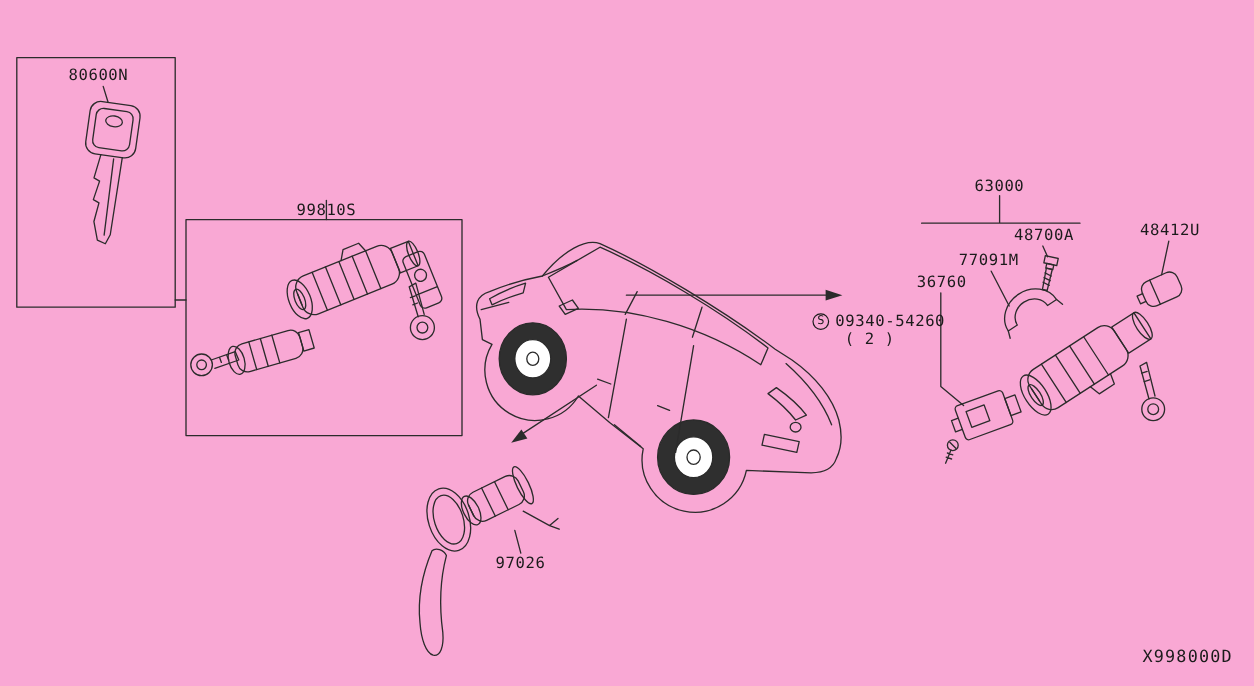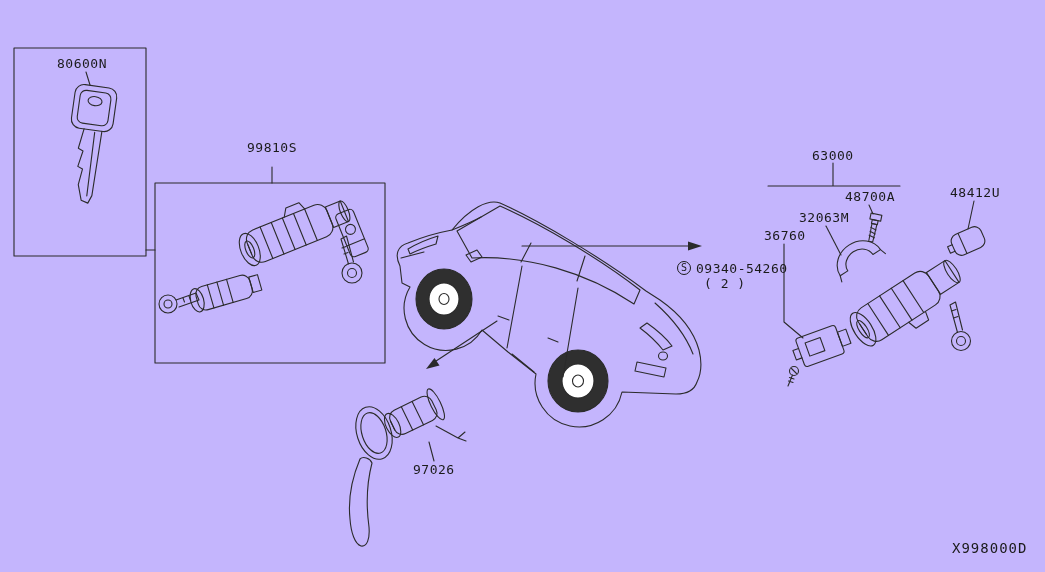--- a/index.html
+++ b/index.html
@@ -1,16 +1,16 @@
 <!DOCTYPE html>
 <html><head>
 <meta charset="utf-8">
 <style>
   html,body{margin:0;padding:0;background:#fff;}
-  .stage{position:relative;width:1045px;height:572px;background:#c4b5fd;overflow:hidden;
+  .stage{position:relative;width:1045px;height:572px;background:#f9a8d4;overflow:hidden;
          font-family:"DejaVu Sans Mono","Liberation Mono",monospace;}
   .stage svg{position:absolute;left:0;top:0;}
   .lbl{position:absolute;font-size:13px;color:#1b1b1b;white-space:nowrap;letter-spacing:.5px;}
   .code{font-size:14px;letter-spacing:1px;text-align:right;}
   .scircle{position:absolute;width:14px;height:14px;border:1.3px solid #1b1b1b;border-radius:50%;
            font-size:10px;line-height:12px;text-align:center;color:#1b1b1b;box-sizing:border-box;}
 </style>
 </head>
 <body>
 
@@ -164,24 +164,24 @@
       <g transform="rotate(-18 374 433)">
         <ellipse cx="374" cy="433" rx="17" ry="27"></ellipse>
         <ellipse cx="374" cy="433" rx="12" ry="21"></ellipse>
       </g>
       <path d="M 360 459 C 352 478 348 500 350 519 C 351 533 355 544 361 546 C 367 547 370 539 369 527
                C 366 505 367 482 372 463 C 370 458 363 456 360 459 Z"></path>
     </g>
   </svg>
 
   <span class="lbl" style="left:57px;top:56px">80600N</span>
-  <span class="lbl" style="left:247px;top:140px">99810S</span>
+  <span class="lbl" style="left:247px;top:168px">99810S</span>
   <span class="lbl" style="left:812px;top:148px">63000</span>
   <span class="lbl" style="left:845px;top:189px">48700A</span>
-  <span class="lbl" style="left:799px;top:210px">32063M</span>
+  <span class="lbl" style="left:799px;top:210px">77091M</span>
   <span class="lbl" style="left:764px;top:228px">36760</span>
   <span class="lbl" style="left:950px;top:185px">48412U</span>
   <span class="lbl" style="left:413px;top:462px">97026</span>
 
   <span class="scircle" style="left:677px;top:261px">S</span>
   <span class="lbl" style="left:696px;top:261px">09340-54260</span>
   <span class="lbl" style="left:704px;top:276px">( 2 )</span>
 
   <span class="lbl code" style="left:952px;top:540px">X998000D</span>
 </div>

